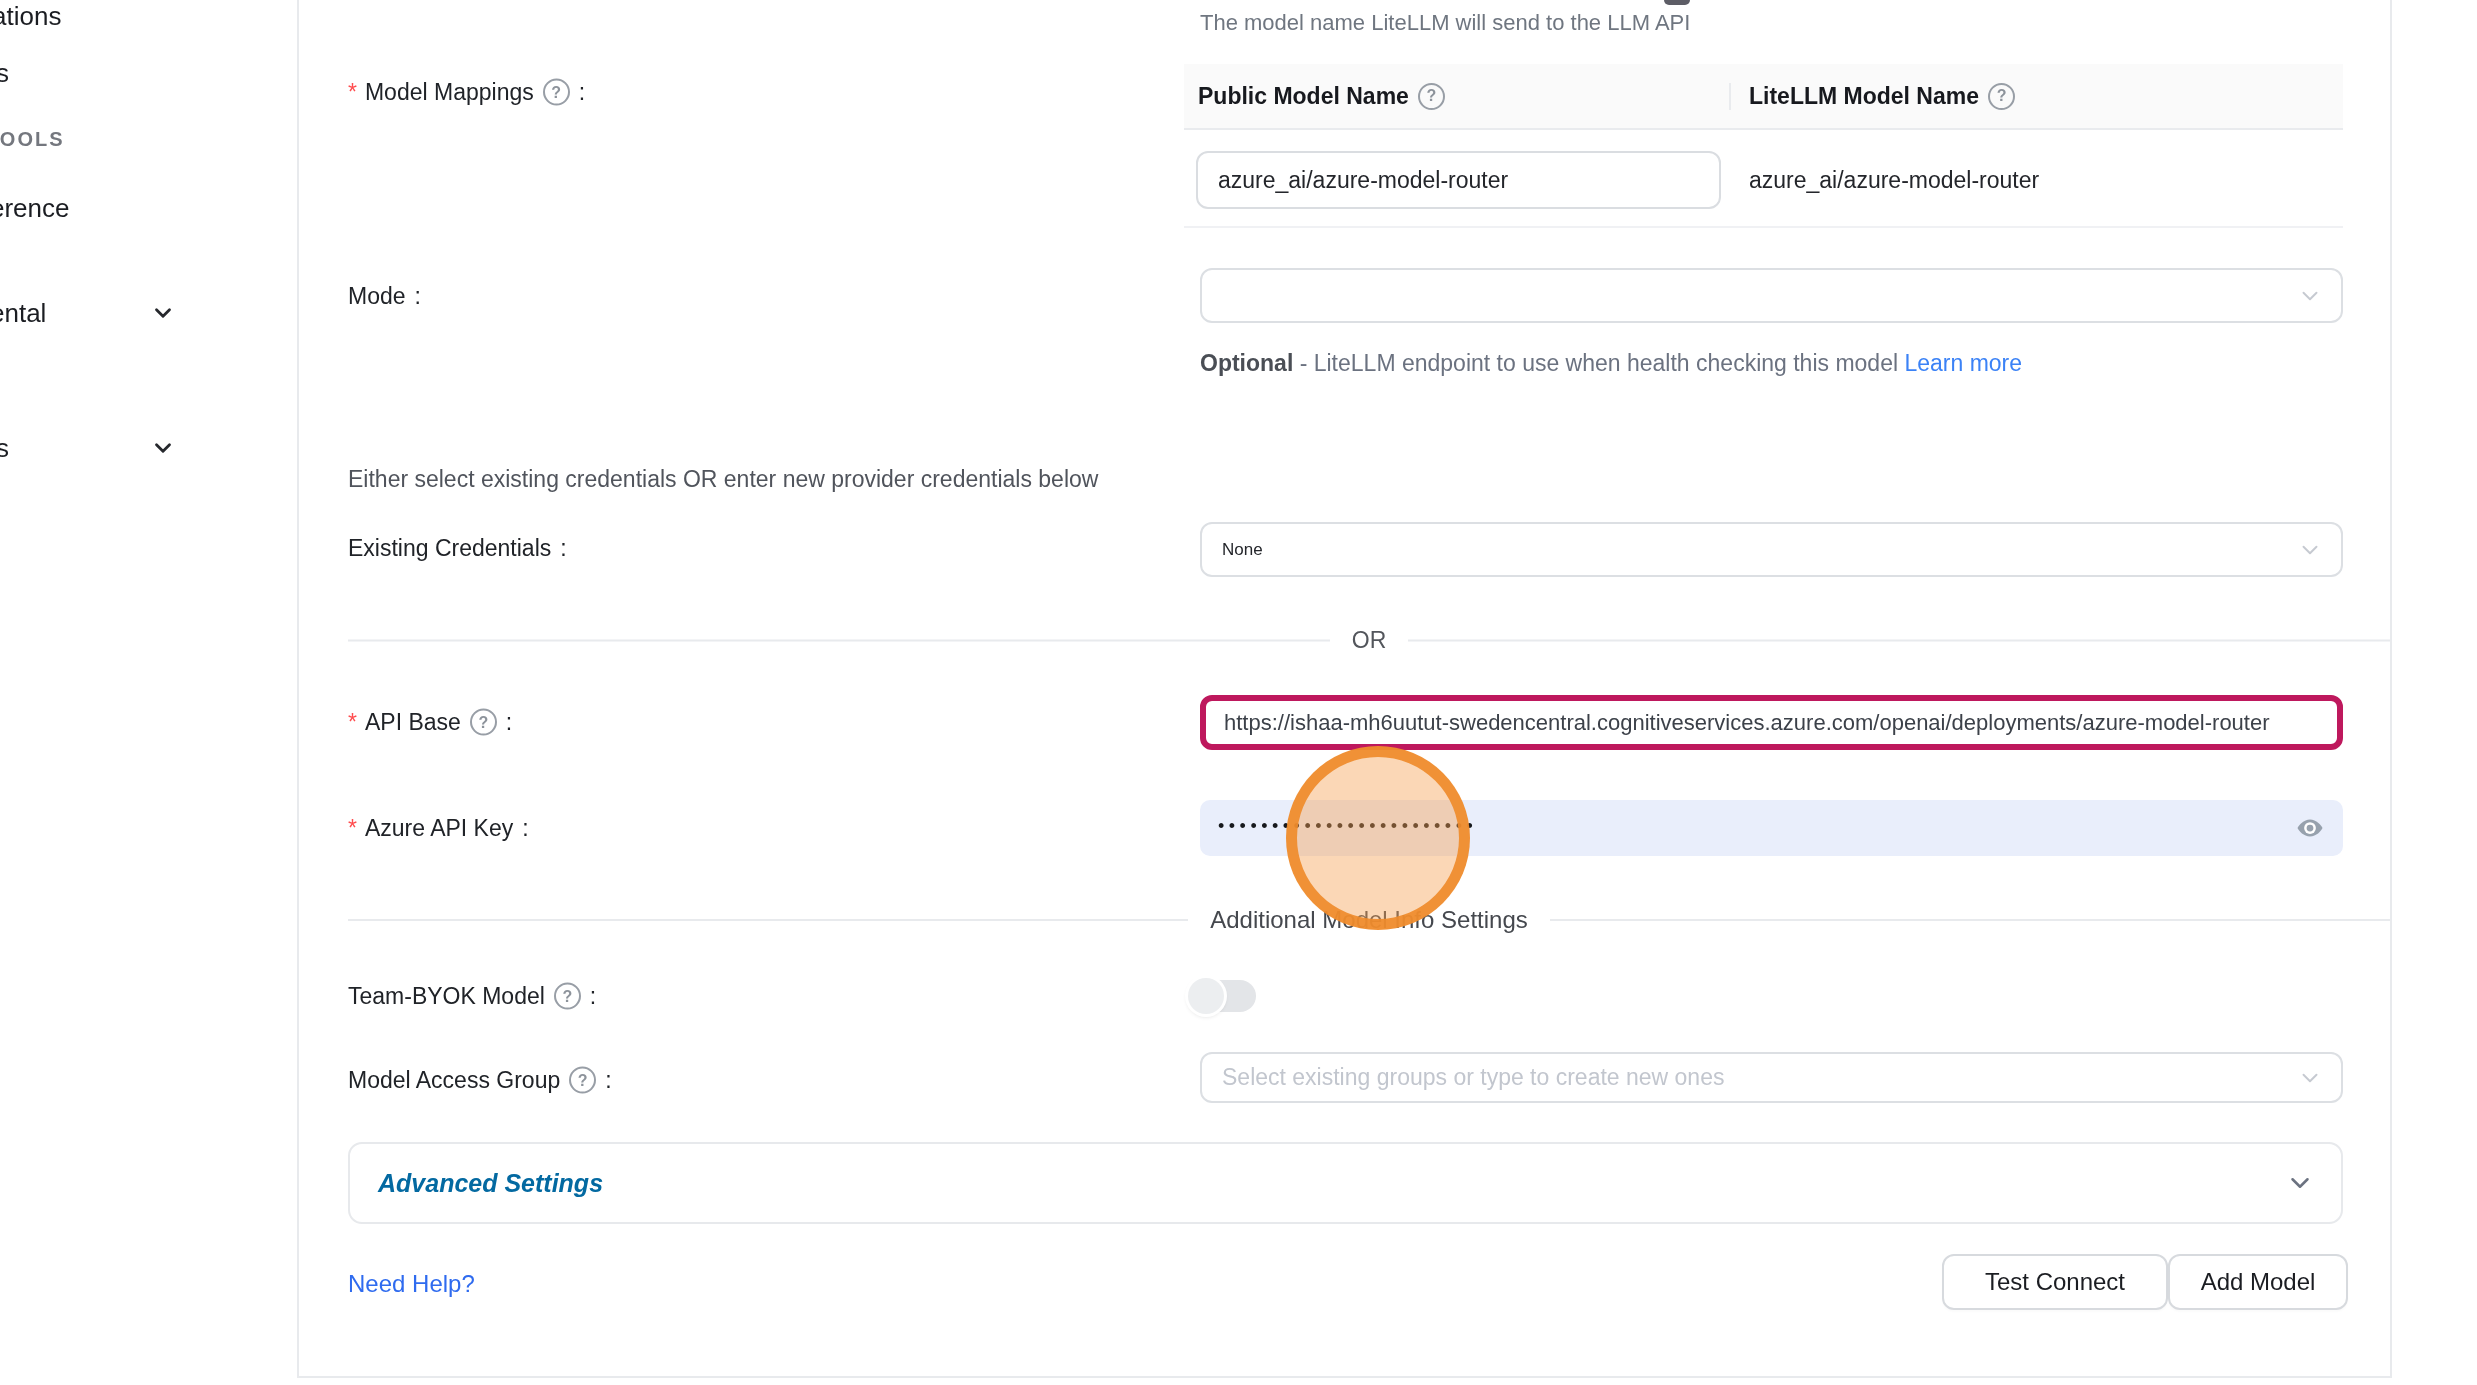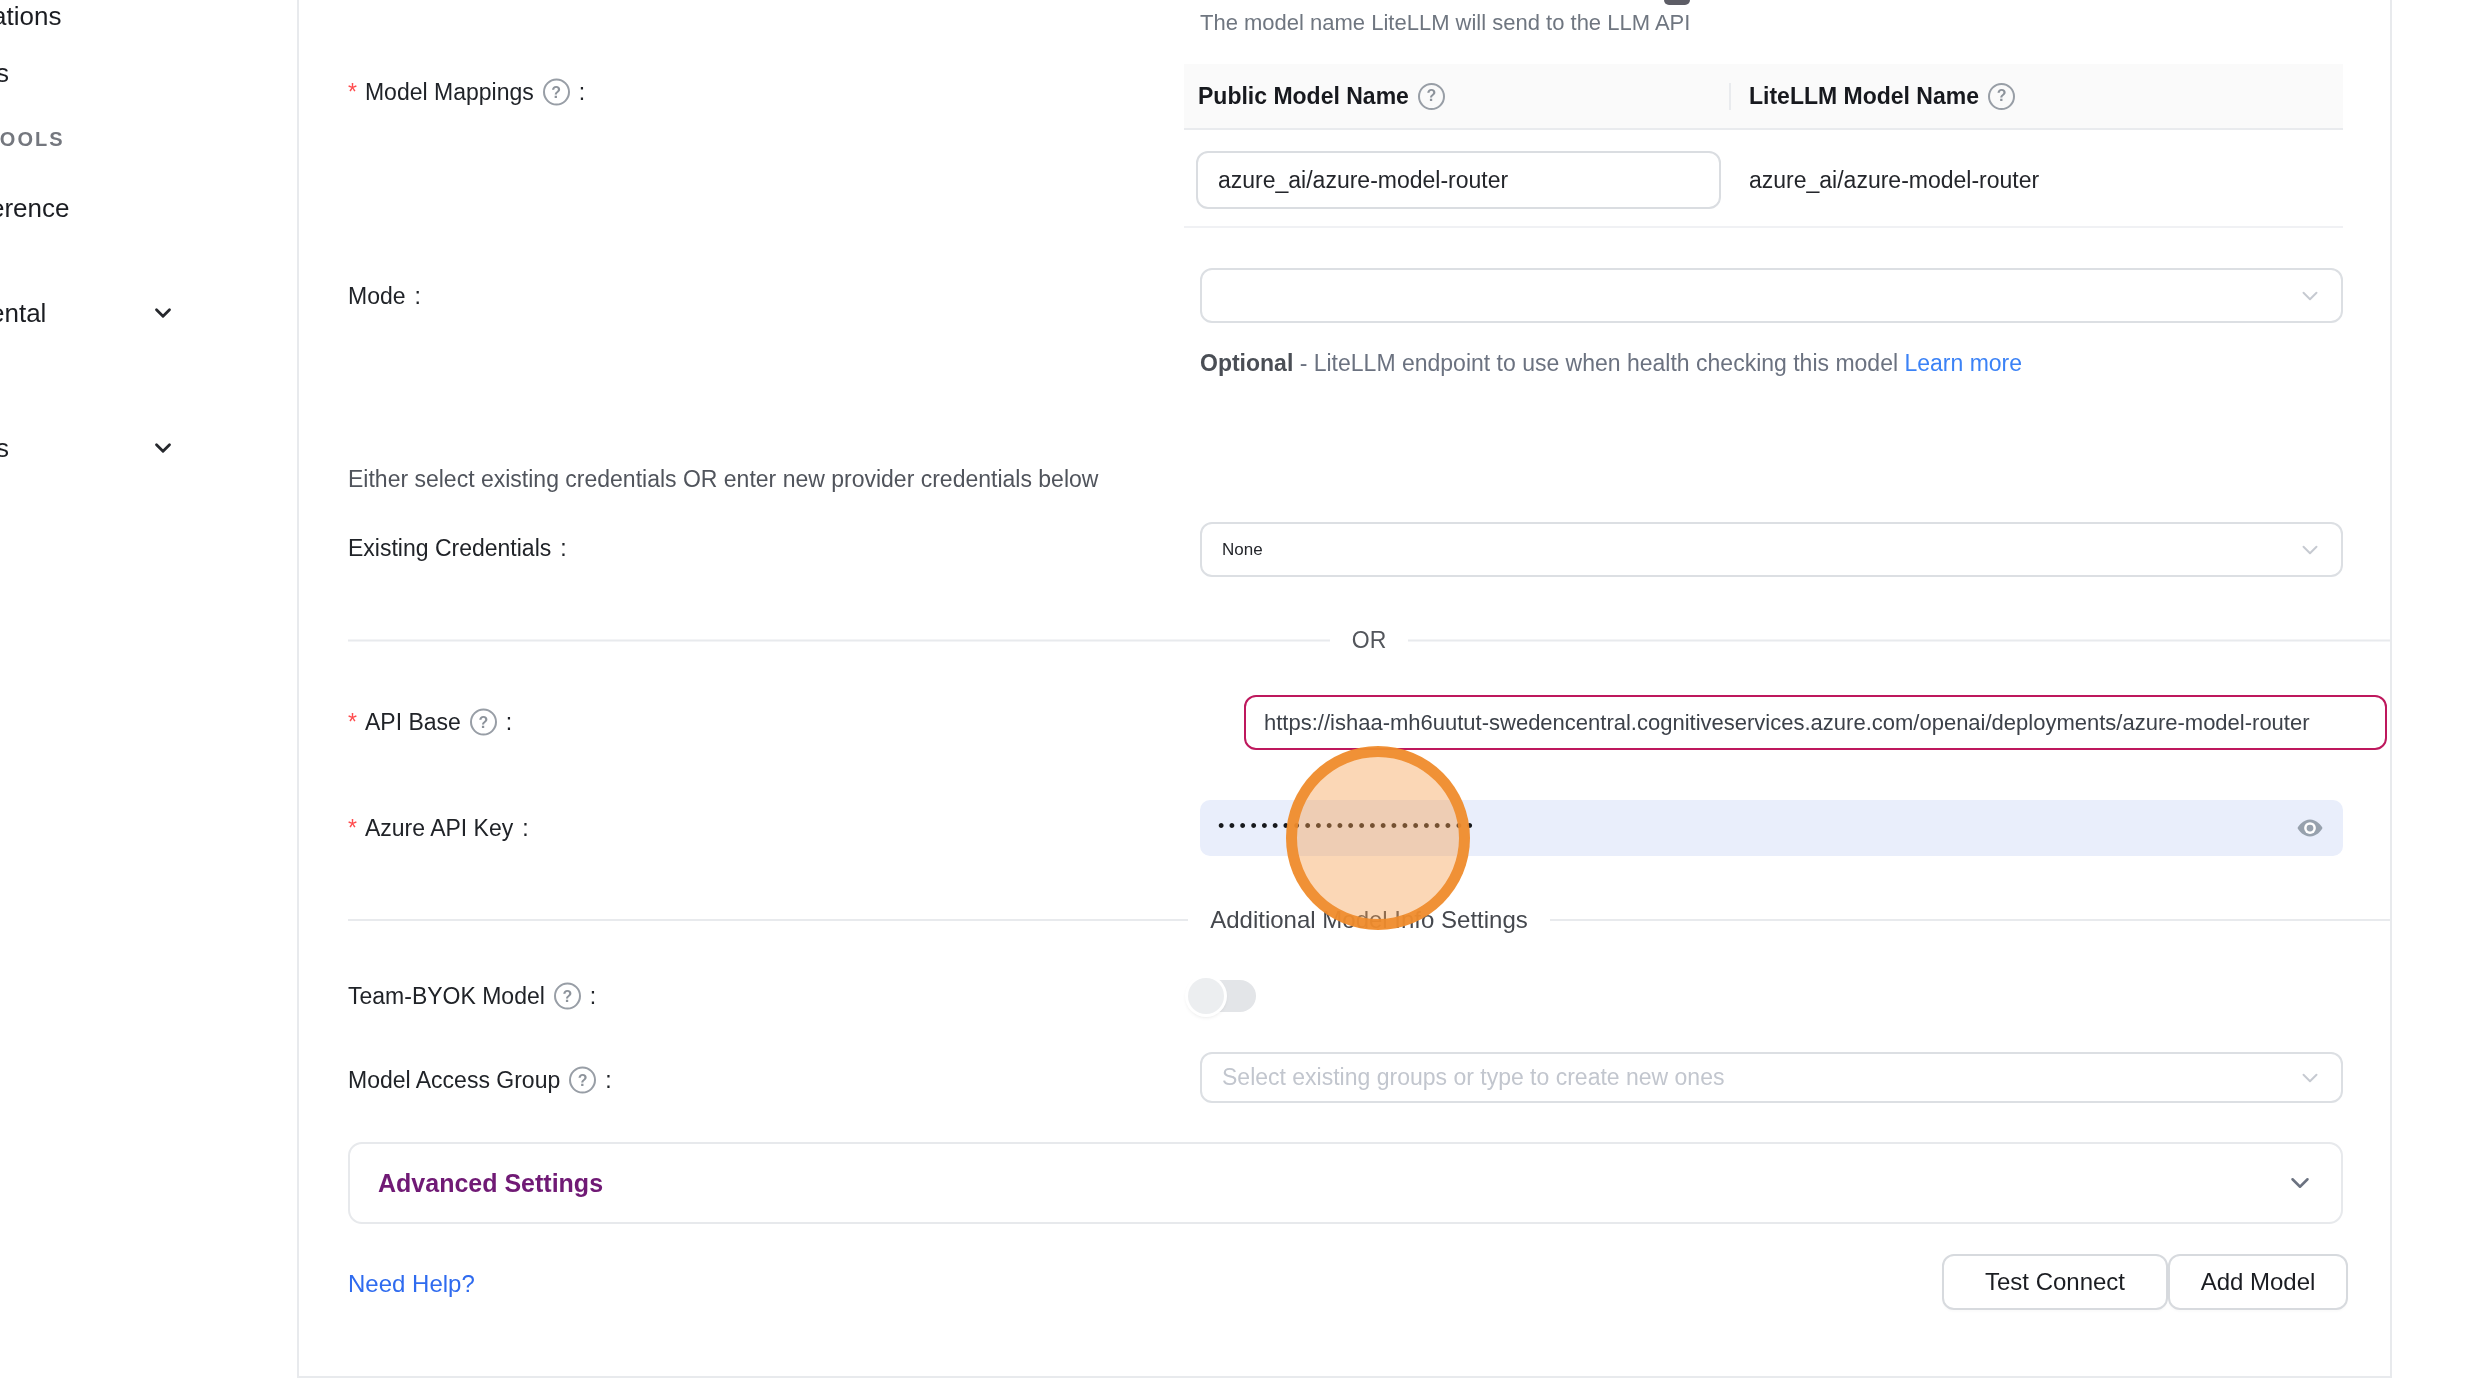--- a/index.html
+++ b/index.html
@@ -34,21 +34,21 @@
   .mhead-cell.c2 { flex:1; padding-left:18px; }
   .minput { position:absolute; left:12px; top:87px; width:525px; height:58px; border:2px solid #dadde1; border-radius:12px; background:#fff; font-family:"Liberation Sans",sans-serif; font-size:23px; color:#24262b; padding:0 20px; outline:none; }
   .mval { position:absolute; left:565px; top:87px; height:58px; display:flex; align-items:center; font-size:23px; color:#24262b; }
 
   
   .select { position:absolute; left:1200px; width:1143px; height:55px; background:#fff; border:2px solid #dcdfe3; border-radius:12px; display:flex; align-items:center; justify-content:space-between; padding:0 18px 0 20px; cursor:pointer; }
   .select .val { font-size:17px; color:#24262b; }
   .select .ph { font-size:23px; color:#c2c6ce; }
   .chev { width:26px; height:26px; flex:0 0 auto; }
 
-  .text-input { position:absolute; left:1200px; width:1143px; height:55px; border:2px solid #be185d; border-radius:12px; background:#fff; font-family:"Liberation Sans",sans-serif; font-size:22px; color:#3c4149; padding:0 18px; outline:none; white-space:nowrap; overflow:hidden;margin-left:44px; }
+  .text-input { position:absolute; left:1200px; width:1143px; height:55px; border:6px solid #be185d; border-radius:12px; background:#fff; font-family:"Liberation Sans",sans-serif; font-size:22px; color:#3c4149; padding:0 18px; outline:none; white-space:nowrap; overflow:hidden; }
 
   .mode-help { position:absolute; left:1200px; top:344px; width:830px; font-size:23px; line-height:39px; color:#6b7280; }
   .mode-help b { color:#4a4e55; }
   .link { color:#3b82f6; text-decoration:none; cursor:pointer; }
 
   .note { position:absolute; left:348px; top:466px; font-size:23px; color:#50545c; }
 
   .hdiv { position:absolute; left:348px; width:2042px; display:flex; align-items:center; gap:22px; transform:translateY(-50%); }
   .hdiv .line { flex:1; height:2px; background:#e8eaed; }
   .hdiv .txt { font-size:23px; color:#53565c; }
@@ -58,21 +58,21 @@
   .dots { font-size:18px; letter-spacing:4.5px; color:#17191d; transform:translateY(-2px); }
   .eye { width:34px; height:30px; cursor:pointer; }
 
   .click-ring { position:absolute; left:1286px; top:746px; width:184px; height:184px; border-radius:50%;
                 border:11px solid rgba(239,139,43,0.92); background:rgba(245,160,80,0.42); z-index:6; pointer-events:none; }
 
   .switch { position:absolute; left:1188px; top:980px; width:68px; height:32px; border-radius:16px; background:#e3e5e8; cursor:pointer; }
   .knob { position:absolute; left:0px; top:-2px; width:36px; height:36px; border-radius:50%; background:#eceef0; box-shadow:0 0 0 3px #ffffff, 0 2px 5px rgba(0,0,0,0.18); }
 
   .adv { position:absolute; left:348px; top:1142px; width:1995px; height:82px; border:2px solid #e7e9ec; border-radius:14px; background:#fff; display:flex; align-items:center; justify-content:space-between; padding:0 26px 0 28px; cursor:pointer; }
-  .adv .ttl { font-size:25px; font-weight:700; color:#701a75; }
+  .adv .ttl { font-size:25px; font-weight:700; color:#0369a1;font-style:italic; }
 
   .need-help { position:absolute; left:348px; top:1284px; transform:translateY(-50%); font-size:24px; color:#2f6bef; cursor:pointer; }
 
   .btn { position:absolute; top:1254px; height:56px; background:#fff; border:2px solid #d7dade; border-radius:12px; display:flex; align-items:center; justify-content:center; font-size:24px; color:#1b1d22; cursor:pointer; box-shadow:0 2px 2px rgba(0,0,0,0.02); }
 </style>
 </head>
 <body>
 
 <div class="screen">
 

